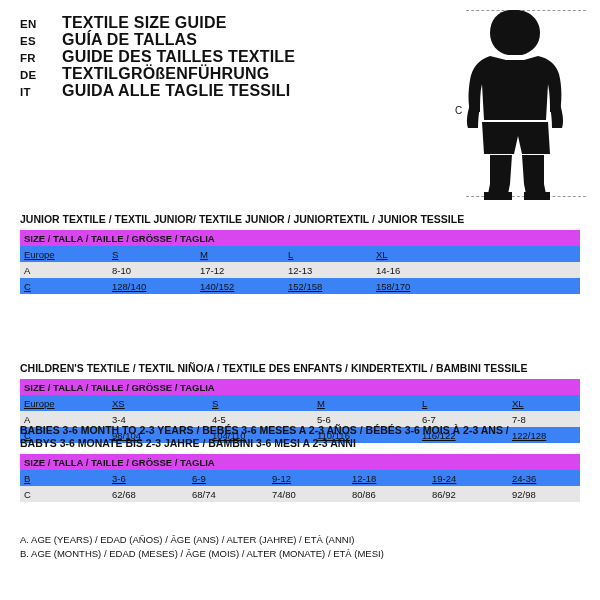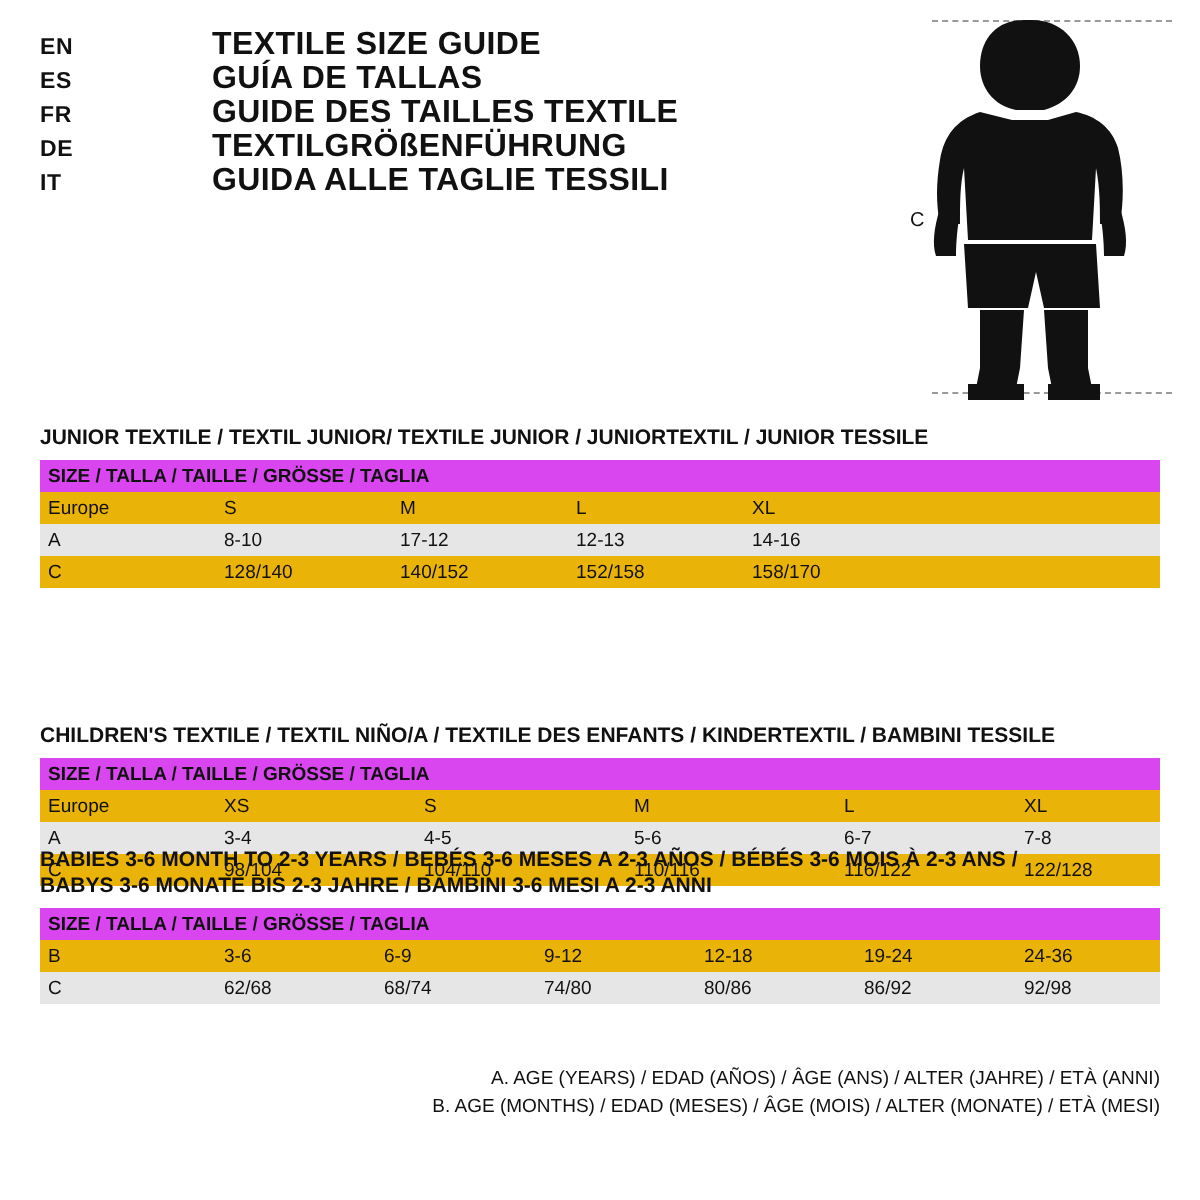--- a/index.html
+++ b/index.html
@@ -20,21 +20,20 @@
   .header {
     position: absolute;
     left: 20px;
     top: 14px;
     width: 420px;
   }
   .header-row {
     display: flex;
     align-items: baseline;
     height: 17px;
-    gap: 44px;
   }
   .header-lang {
     width: 42px;
     font-size: 11.5px;
     font-weight: bold;
     letter-spacing: 0.3px;
     color: #111;
   }
   .header-text {
     font-size: 16px;
@@ -98,33 +97,32 @@
     color: #111;
     vertical-align: middle;
   }
   .hdr-band td {
     background: #d946ef;
     font-size: 9.5px;
     height: 16px;
     font-weight: bold;
   }
   .row-light td { background: #e6e6e6; }
-  .row-white td { background: #eab308; }
+  .row-white td { background: #3b82f6; text-decoration: underline; }
 
   
   .legend {
     position: absolute;
     left: 20px;
     width: 560px;
   }
   .legend div {
     font-size: 9.5px;
     line-height: 14px;
     color: #111;
-    text-align: right;
   }
 </style>
 </head>
 <body>
 
 <div class="header">
   <div class="header-row">
     <div class="header-lang">EN</div>
     <div class="header-text">TEXTILE SIZE GUIDE</div>
   </div>

